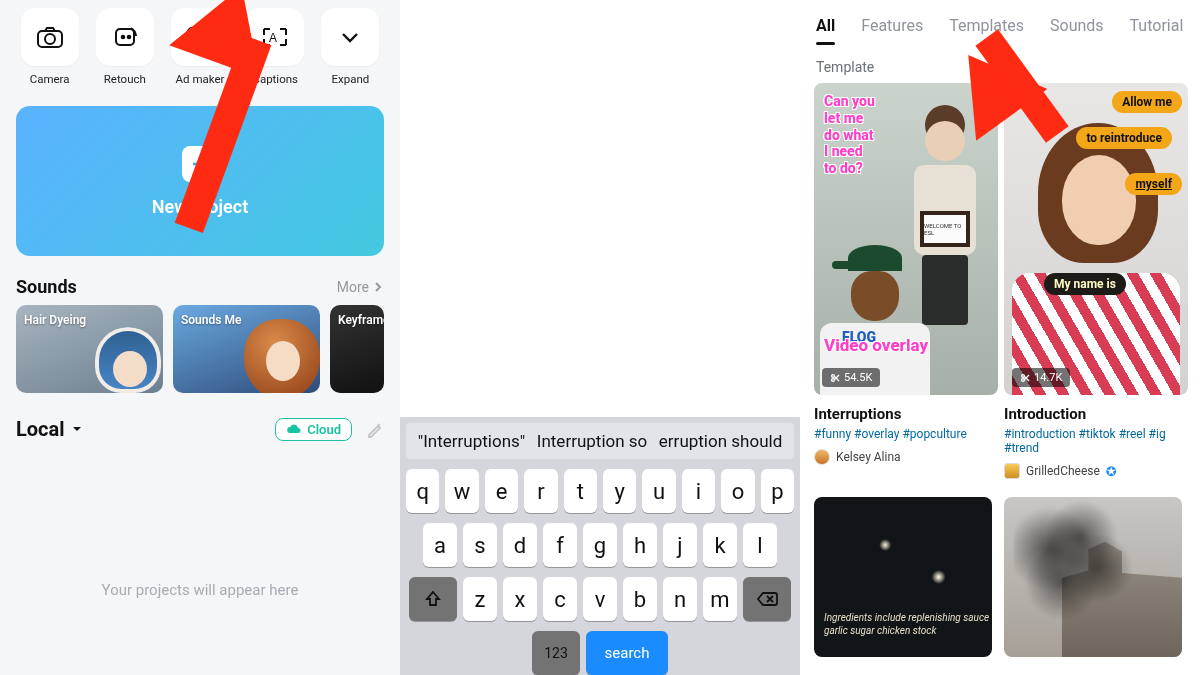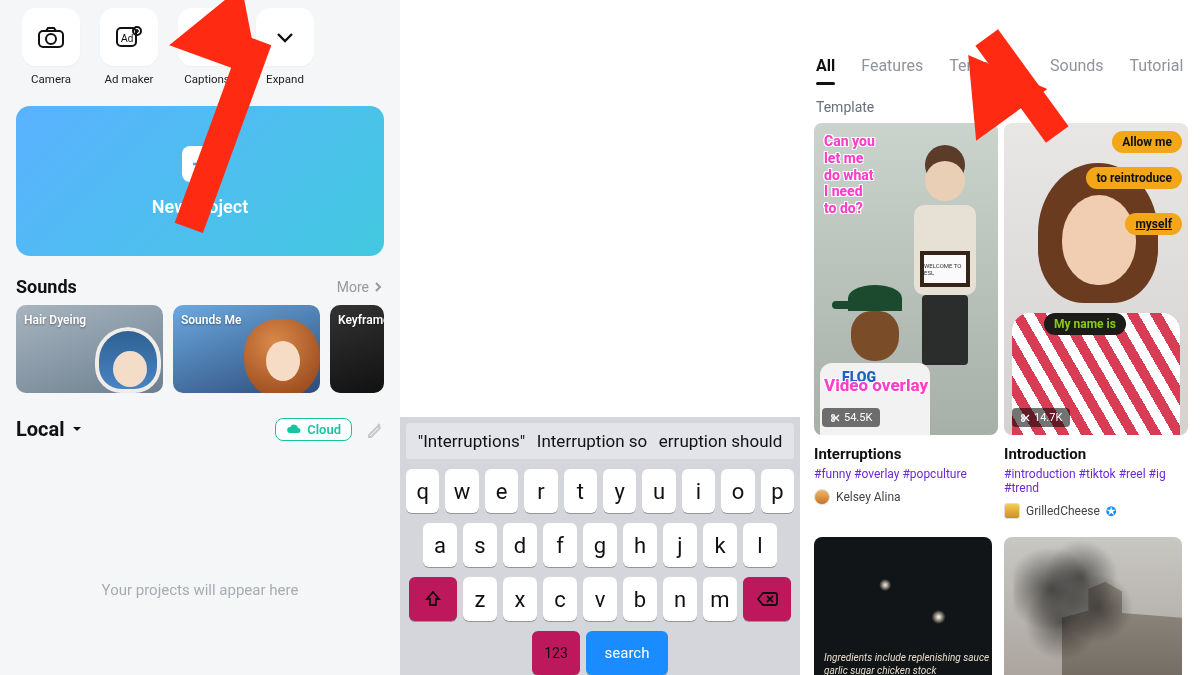--- a/index.html
+++ b/index.html
@@ -35,38 +35,38 @@
   .cloud-btn { border: 1.5px solid #19c3a1; color: #19c3a1; background: #fff; border-radius: 8px; padding: 3px 10px; font-size: 13px; font-weight: 600; display: flex; align-items: center; gap: 5px; }
   .pencil { color: #c3c6cc; }
   .placeholder-text { text-align: center; color: #a7acb3; font-size: 15px; margin-top: 140px; }
 
   
   .keyboard { position: absolute; bottom: 0; left: 0; right: 0; background: #d4d6dc; padding: 6px; display: flex; flex-direction: column; gap: 10px; }
   .suggestions { display: flex; justify-content: space-around; background: #e2e4ea; color: #121212; font-size: 17px; padding: 8px 6px; border-radius: 4px; }
   .suggestions .sug { white-space: nowrap; overflow: hidden; }
   .krow { display: flex; gap: 6px; justify-content: center; }
   .key { background: #fff; border-radius: 6px; width: 34px; height: 44px; display: flex; align-items: center; justify-content: center; font-size: 22px; color:#111; box-shadow: 0 1px 0 rgba(0,0,0,0.3); }
-  .key.fn { background: #be185d; }
+  .key.fn { background: #737373; }
   .key.wide { width: 48px; }
   .key.space { flex: 1; font-size: 15px; }
   .key.search { background: #1b8cff; color:#fff; width: 82px; font-size: 15px; }
   .krow.bottom { gap: 6px; padding:0; margin-bottom:-6px; }
 
   
   .tabs { display: flex; gap: 26px; font-size: 16px; color: #8f949c; padding: 16px 0 10px 2px; }
-  .tab { cursor: pointer; margin-top: 40px; }
+  .tab { cursor: pointer; }
   .tab.active { color: #111; font-weight: 700; position: relative; }
   .tab.active::after { content:""; position:absolute; left:0; right:0; bottom:-10px; height:3px; background:#111; border-radius:2px; }
   .section-label { font-size: 14px; color: #6a6f78; margin: 14px 0 8px 2px; }
   .template-grid { display: flex; gap: 12px; }
   .template-card { width: 178px; }
   .thumb { width: 184px; height: 312px; border-radius: 8px; position: relative; overflow: hidden; background:#c7c9cc; }
   .badge { position:absolute; left:8px; bottom:8px; background: rgba(0,0,0,0.55); color:#fff; font-size:11px; padding:3px 8px; border-radius:4px; display:flex; align-items:center; gap:4px;}
   .tcard-title { font-size: 15px; font-weight: 700; color:#111; margin-top: 10px; }
-  .tcard-tags { font-size: 12px; color:#6d28d9; margin-top: 4px; }
+  .tcard-tags { font-size: 12px; color:#0369a1; margin-top: 4px; }
   .tcard-author { font-size: 12px; color:#444; margin-top: 8px; display:flex; align-items:center; gap:6px;}
   .avatar-dot { width:16px; height:16px; border-radius:50%; background: linear-gradient(#f0b76b,#c77324); border:1px solid #ddd;}
   .avatar-dot.cheese { background: linear-gradient(#f6cc58,#d18b22); border-radius:3px; }
   .verify { color:#1b8cff; font-size:13px; }
   
   .t0 { background: linear-gradient(#cbd4cc, #a7b0a8); }
   .t0 .overlaytext { position:absolute; left:10px; top:10px; color:#ff3ec9; font-weight:800; font-size:14px; text-shadow: -1px -1px 0 #fff,1px -1px 0 #fff,-1px 1px 0 #fff,1px 1px 0 #fff; line-height:1.2;}
   .t0 .vo { position:absolute; left:10px; bottom:40px; color:#ff3ec9; font-weight:800; font-size:17px; text-shadow:-1px -1px 0 #fff,1px -1px 0 #fff,-1px 1px 0 #fff,1px 1px 0 #fff; }
   .t0 .person-back { position:absolute; right:18px; top:38px; width:70px; height:200px; }
   .t0 .person-back .head { width:40px; height:40px; background:#e9cfb5; border-radius:50%; margin:0 auto; box-shadow: 0 -16px 0 0 #5a3c29; }
@@ -75,21 +75,21 @@
   .t0 .person-back .legs { width:46px; height:70px; background:#2b2c2c; margin:8px auto 0; border-radius:4px;}
   .t0 .guy { position:absolute; left:6px; bottom:0; width:110px; height:150px; }
   .t0 .guy .cap { width:54px; height:26px; background:#1c4a2e; border-radius:50% 50% 0 0; margin:0 auto; position:relative;}
   .t0 .guy .cap::after { content:""; position:absolute; left:-16px; top:16px; width:22px; height:8px; background:#1c4a2e; border-radius:4px;}
   .t0 .guy .face { width:48px; height:50px; background:#7a4c28; border-radius:42% 42% 48% 48%; margin:0 auto; }
   .t0 .guy .shirt { width:110px; height:80px; background:#f2f2f2; border-radius:12px 12px 0 0; margin-top:2px;}
   .t0 .guy .flog { color:#1f5fbf; font-weight:900; font-size:14px; padding:6px 0 0 22px;}
   
   .t1 { background: linear-gradient(#e8e7e6,#d4d2cf); }
   .t1 .pill { position:absolute; background:#f2a618; color:#111; font-size:12px; font-weight:700; padding:4px 10px; border-radius:12px; }
-  .t1 .dkpill { background:#1d1b18; color:#84cc16;text-align:center; }
+  .t1 .dkpill { background:#1d1b18; color:#fef9c3;text-align:center; }
   .t1 .woman { position:absolute; left:8px; top:40px; right:8px; bottom:0; }
   .t1 .woman .hair { position:absolute; left:26px; top:0; width:120px; height:140px; background:#6a3b1f; border-radius:58% 58% 44% 44%; }
   .t1 .woman .face { position:absolute; left:50px; top:32px; width:74px; height:90px; background:#f1cdb2; border-radius:50% 50% 48% 48%; }
   .t1 .woman .shirt { position:absolute; left:0; right:0; top:150px; bottom:0; background: repeating-linear-gradient(60deg,#d93d55,#d93d55 10px,#fff 10px,#fff 20px); border-radius:18px 18px 0 0;}
   .template-grid2 { display:flex; gap:12px; margin-top:18px; }
   .thumb2 { width:178px; height:160px; border-radius:8px; overflow:hidden; position:relative; }
   .thumb2.a { background: radial-gradient(circle at 40% 30%, #d9d2c1 1px, transparent 6px), radial-gradient(circle at 70% 50%, #e8e1cd 1px, transparent 7px), #121518;}
   .thumb2.a .recipe { position:absolute; left:10px; bottom:20px; color:#e8dfcb; font-size:10px; font-style:italic; line-height:1.3;}
   .thumb2.b { background: linear-gradient(#c8c7c3,#a7a099);}
   .thumb2.b .building { position:absolute; right:0; bottom:0; width:120px; height:120px; background: linear-gradient(#979087,#6e665c); clip-path: polygon(0 100%, 0 34%, 22% 28%, 22% 10%, 36% 4%, 50% 12%, 50% 30%, 100% 34%, 100% 100%);}
@@ -117,20 +117,31 @@
               <rect x="2" y="6" width="24" height="16" rx="4"></rect>
               <circle cx="14" cy="14" r="5"></circle>
               <path d="M9 6l2-3h6l2 3"></path>
             </svg>
           </div>
         <div class="tool-label">Camera</div>
       </div>
       <div class="tool-btn">
         <div class="tool-chip">
             <svg width="28" height="26" viewBox="0 0 28 26" fill="none" stroke="#111" stroke-width="2">
+              <rect x="5" y="5" width="18" height="16" rx="4"></rect>
+              <path d="M20 4 A10 10 0 0 1 25 12"></path>
+              <circle cx="12" cy="13" r="1.3" fill="#111"></circle>
+              <circle cx="18" cy="13" r="1.3" fill="#111"></circle>
+            </svg>
+          </div>
+        <div class="tool-label">Retouch</div>
+      </div>
+      <div class="tool-btn">
+        <div class="tool-chip">
+            <svg width="28" height="26" viewBox="0 0 28 26" fill="none" stroke="#111" stroke-width="2">
               <rect x="2" y="4" width="19" height="18" rx="4"></rect>
               <circle cx="22" cy="7" r="4"></circle>
               <path d="M22 5v4M20 7h4" stroke-width="1.6"></path>
               <text x="6" y="18" font-size="10" font-family="sans-serif" fill="#111" stroke="none">Ad</text>
             </svg>
           </div>
         <div class="tool-label">Ad maker</div>
       </div>
       <div class="tool-btn">
         <div class="tool-chip">
@@ -323,21 +334,21 @@
       </div>
 
       <div class="template-card">
         <div class="thumb t1">
           <div class="woman">
               <div class="hair"></div>
               <div class="face"></div>
               <div class="shirt"></div>
             </div>
           <div class="pill" style="right:6px;top:8px;">Allow me</div>
-          <div class="pill" style="right:6px;top:44px;">to reintroduce</div>
+          <div class="pill" style="right:16px;top:44px;">to reintroduce</div>
           <div class="pill" style="right:6px;top:90px;text-decoration:underline;">myself</div>
           <div class="pill dkpill" style="left:40px;top:190px;">My name is</div>
           <div class="badge">
               <svg width="10" height="10" viewBox="0 0 10 10" fill="none" stroke="#fff" stroke-width="1.3">
                 <circle cx="3" cy="3" r="1.4"></circle>
                 <circle cx="3" cy="7" r="1.4"></circle>
                 <path d="M4 3l5 5M4 7l5-5"></path>
               </svg>
               <span>14.7K</span>
             </div>

